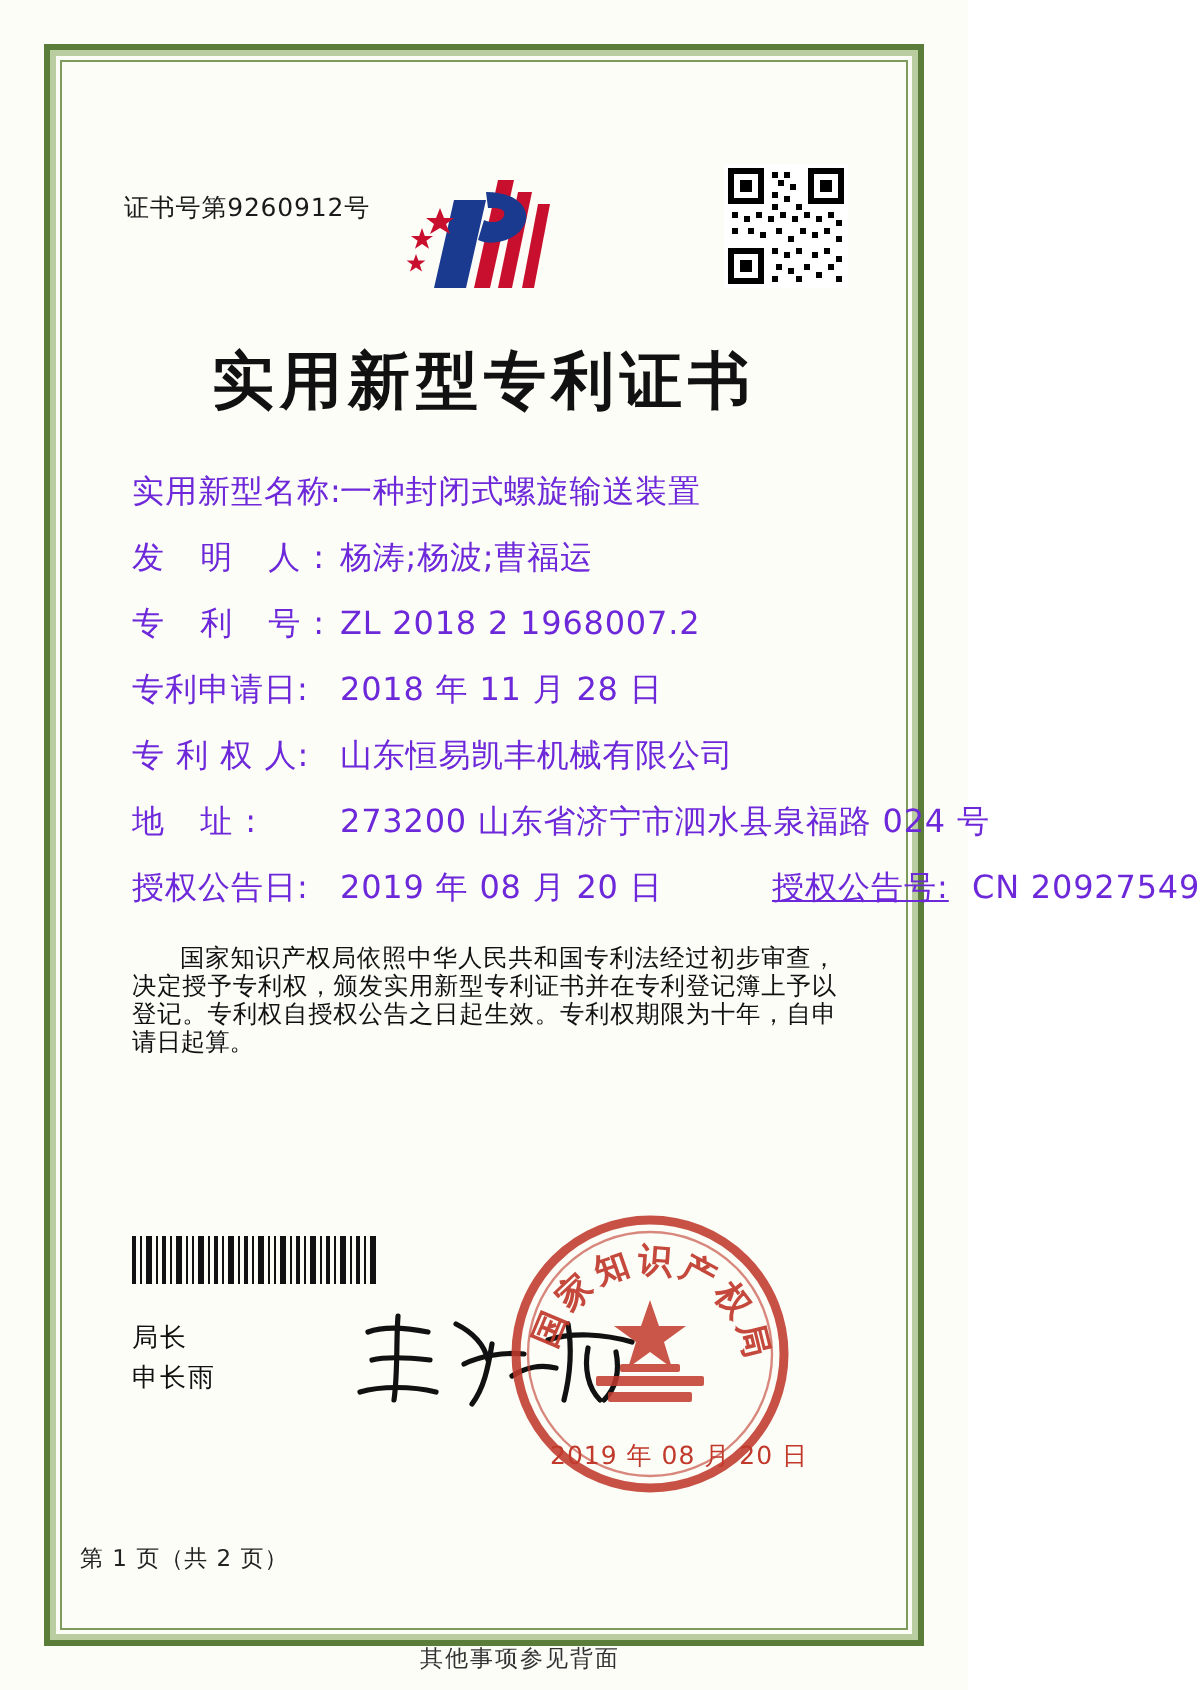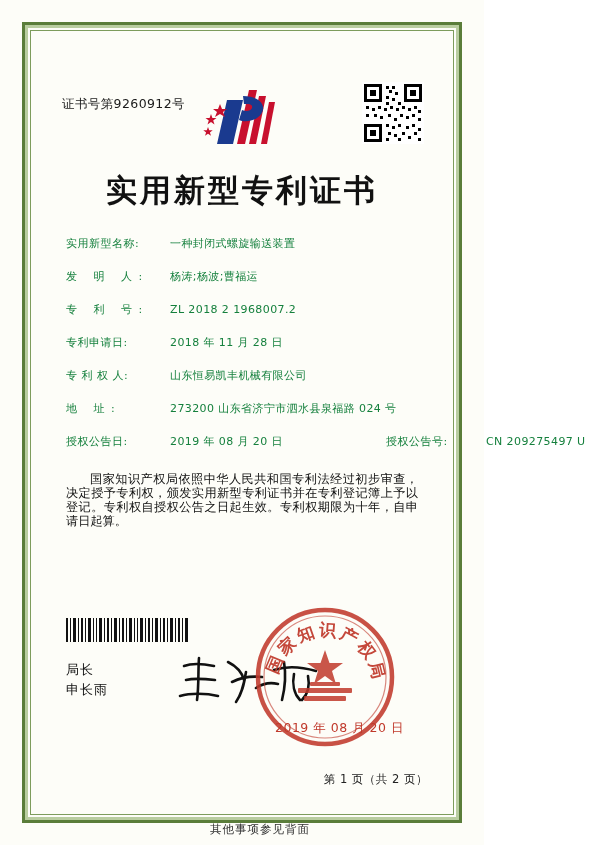--- a/index.html
+++ b/index.html
@@ -108,22 +108,22 @@
   .fields {
     position: absolute;
     left: 26px;
     right: 26px;
     top: 196px;
   }
   .field-row {
     display: flex;
     align-items: baseline;
     height: 33px;
-    font-size: 11px;
-    color: #15803d;
+    font-size: 16px;
+    color: #6d28d9;
   }
   .field-label {
     width: 104px;
     flex: none;
     letter-spacing: 0.5px;
     white-space: nowrap;
   }
   .field-label.spaced {
     letter-spacing: 6.5px;
   }
@@ -134,20 +134,21 @@
   }
   .field-row.dual .field-value {
     flex: none;
     width: 216px;
   }
   .field-row.dual .field-label2 {
     width: 100px;
     flex: none;
     letter-spacing: 0.5px;
     white-space: nowrap;
+    text-decoration: underline;
   }
   .field-row.dual .field-value2 {
     flex: 1;
     letter-spacing: 0.4px;
     white-space: nowrap;
   }
 
   
   .body-text {
     position: absolute;
@@ -204,23 +205,23 @@
     right: 40px;
     top: 680px;
     font-size: 12.5px;
     color: #c0392b;
     letter-spacing: 0.5px;
   }
 
   .page-num {
     position: absolute;
     left: 0;
-    right: 16px;
+    right: 4px;
     bottom: 18px;
-    text-align: right;
+    text-align: left;
     font-size: 11.5px;
     color: #222;
     letter-spacing: 0.5px;
   }
 
   .footer-note {
     position: absolute;
     left: 0;
     right: 0;
     bottom: 8px;

